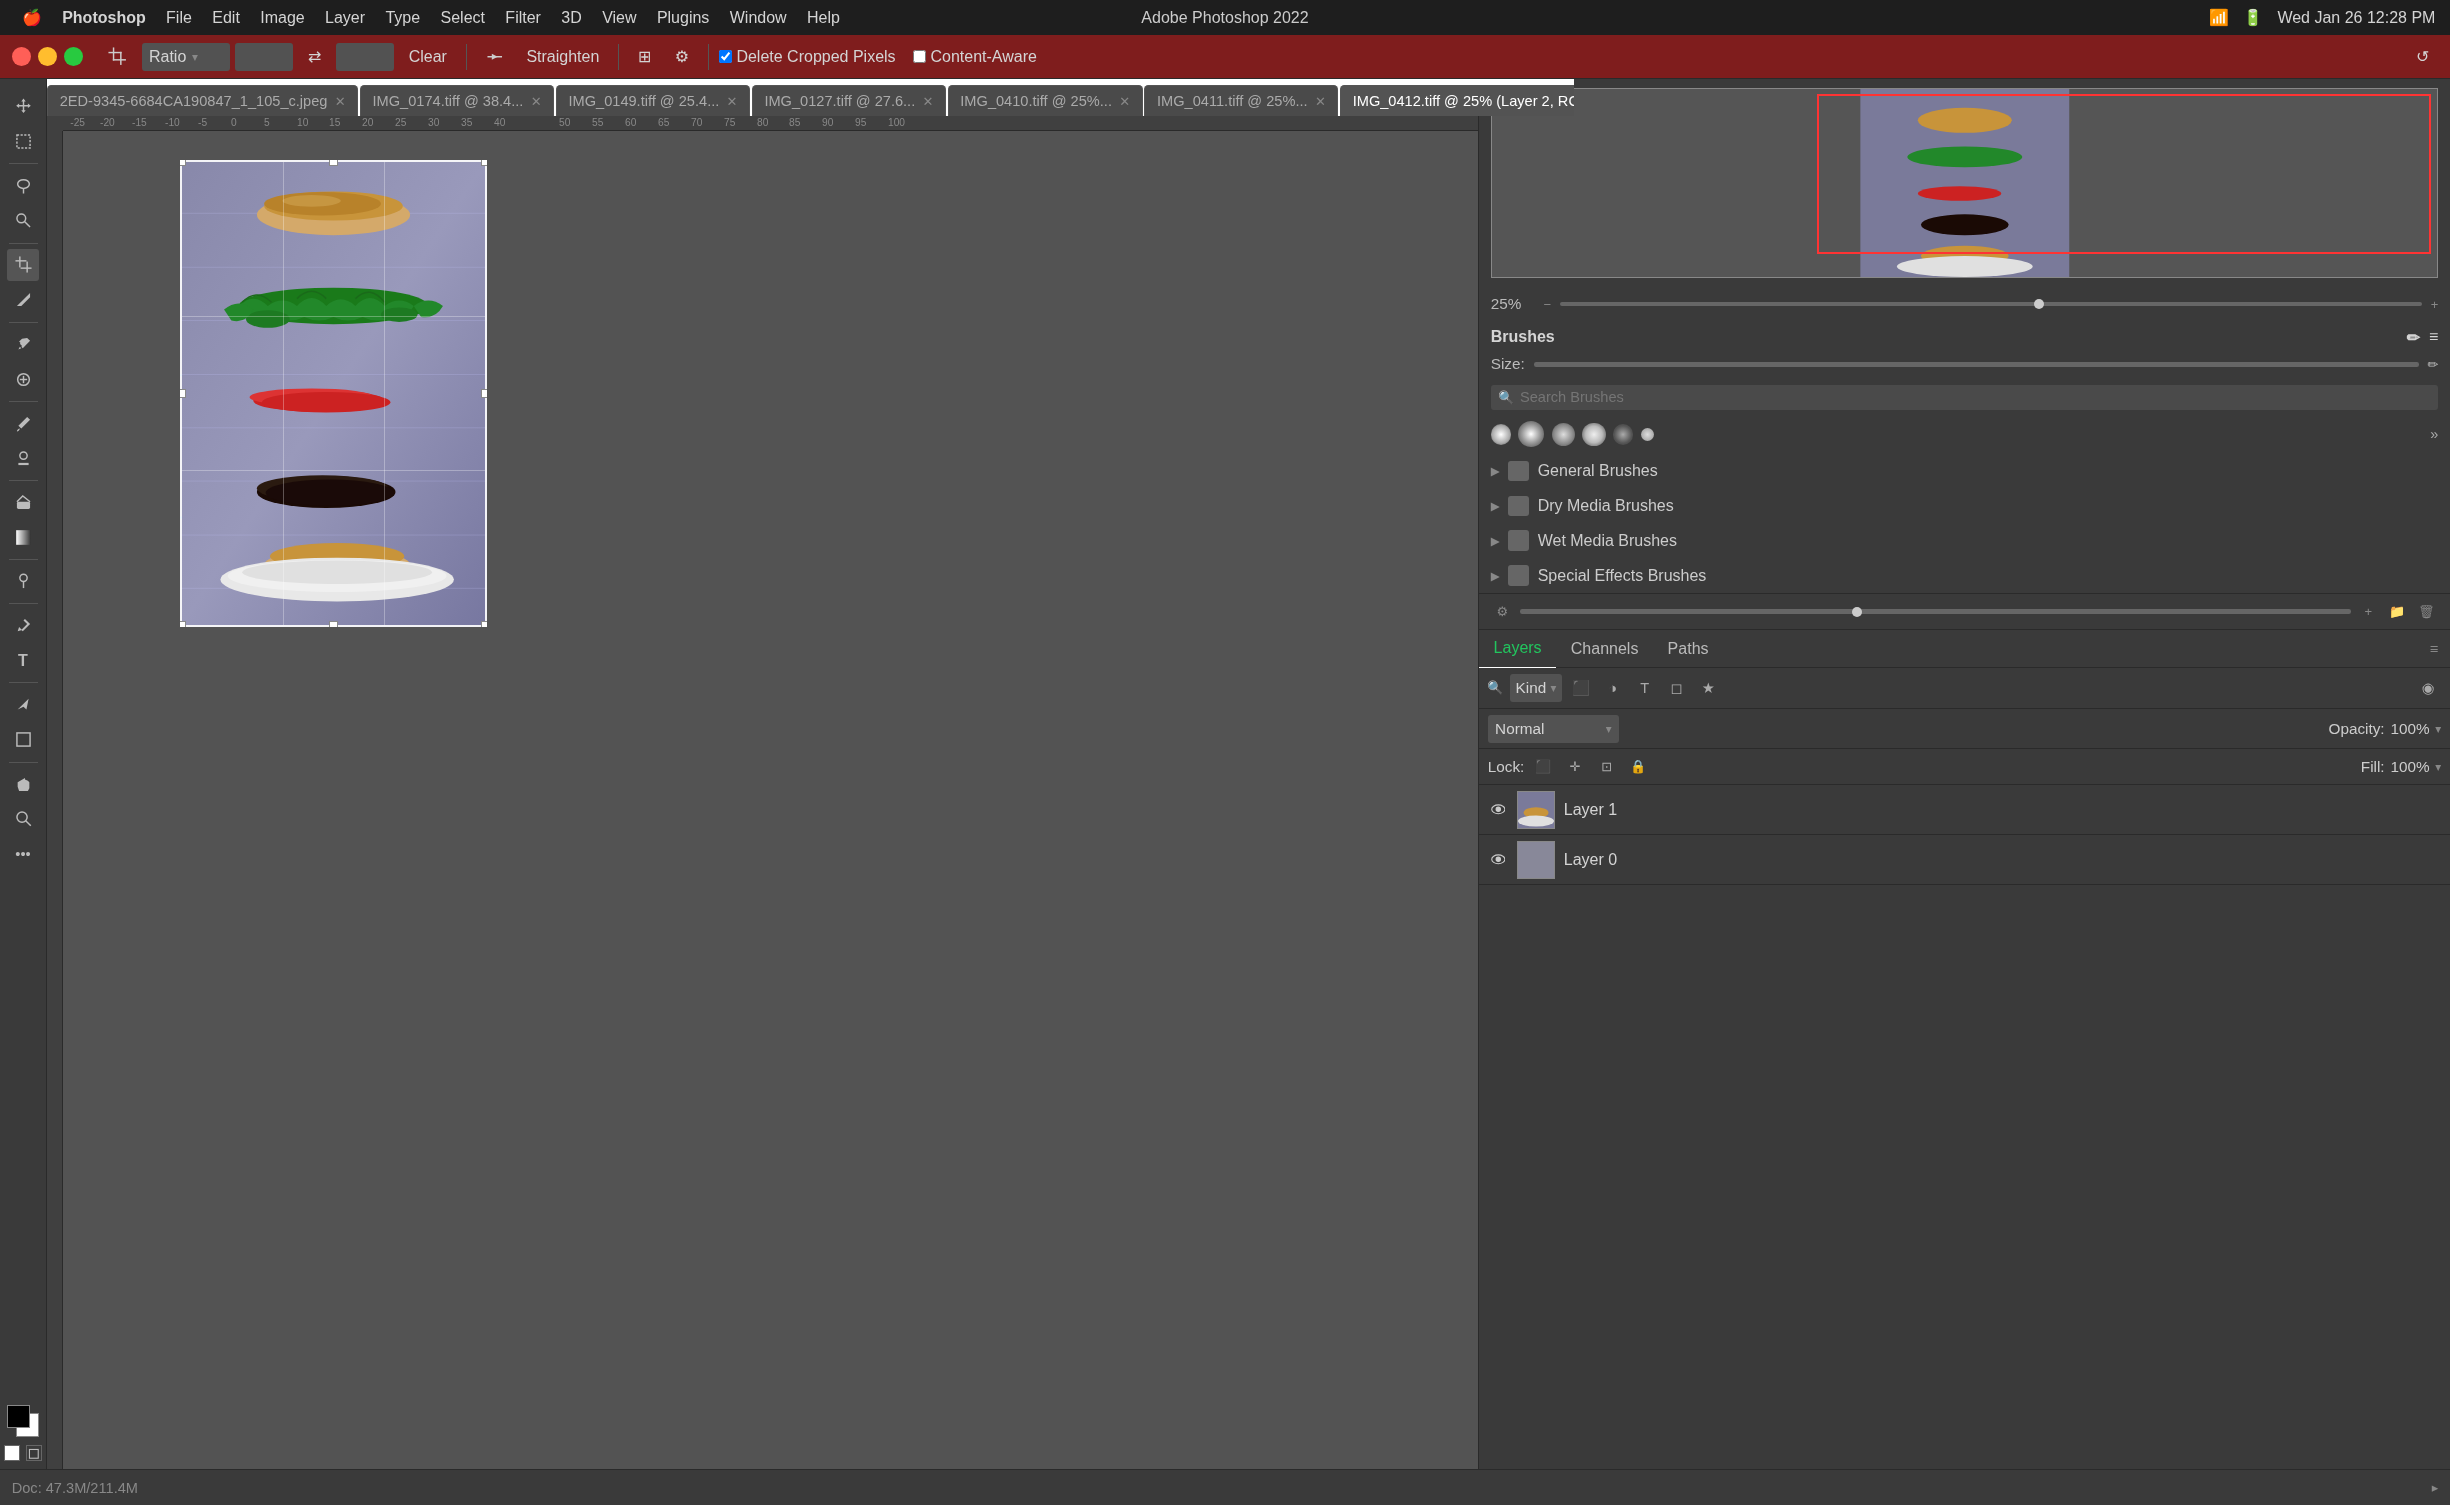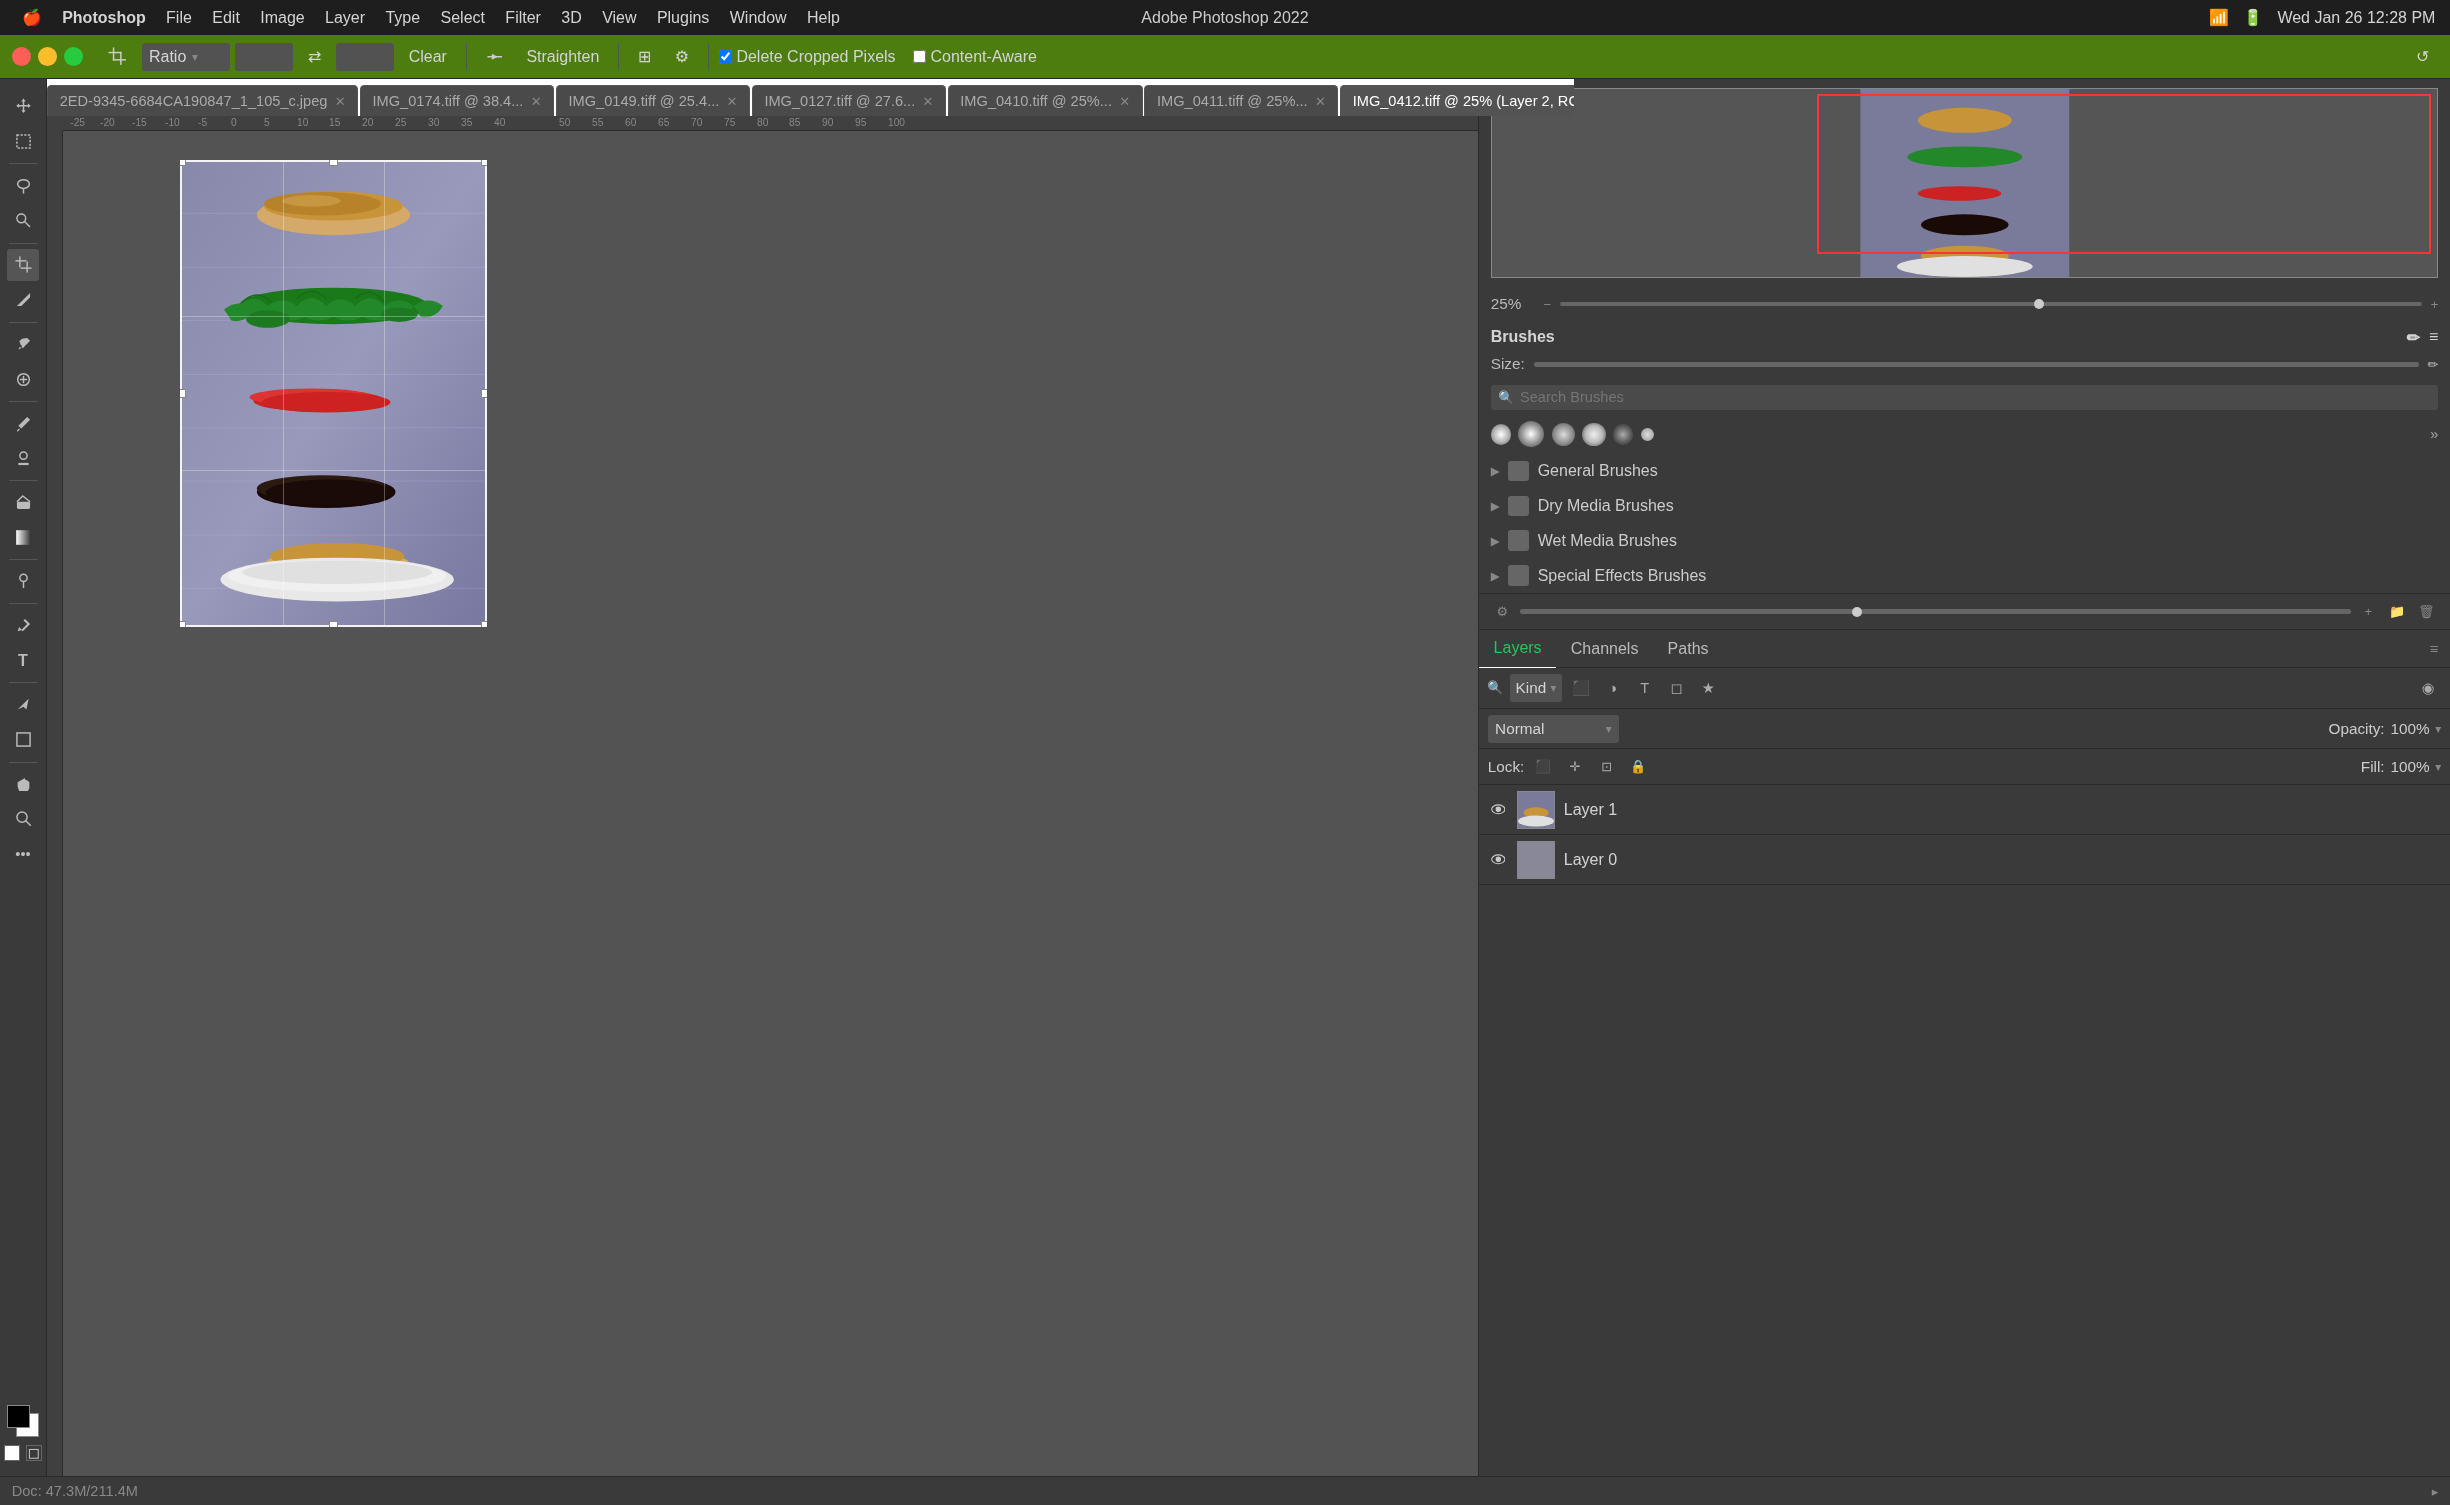--- a/index.html
+++ b/index.html
@@ -56,21 +56,21 @@
     }
     .mac-bar-clock {
       font-size: 16px;
     }
 
     
     .ps-toolbar {
       position: absolute;
       top: 35px; left: 0; right: 0;
       height: 44px;
-      background: #4d7c0f;
+      background: #7f1d1d;
       border-bottom: 0.7px solid #2a2a2a;
       display: flex;
       align-items: center;
       z-index: 90;
       gap: 5.8px;
       padding: 0 11.7px;
     }
     .ps-tool-btn {
       display: flex;
       align-items: center;
@@ -580,21 +580,21 @@
     .layer-name {
       font-size: 16px;
       color: #d4d4d4;
       flex: 1;
     }
 
     
     .status-bar {
       position: absolute;
       bottom: 0; left: 0; right: 0;
-      height: 29px;
+      height: 36px;
       background: #3a3a3a;
       border-top: 0.7px solid #2a2a2a;
       display: flex;
       align-items: center;
       padding: 0 11.7px;
       font-size: 14.6px;
       color: #888;
       z-index: 80;
     }
 

